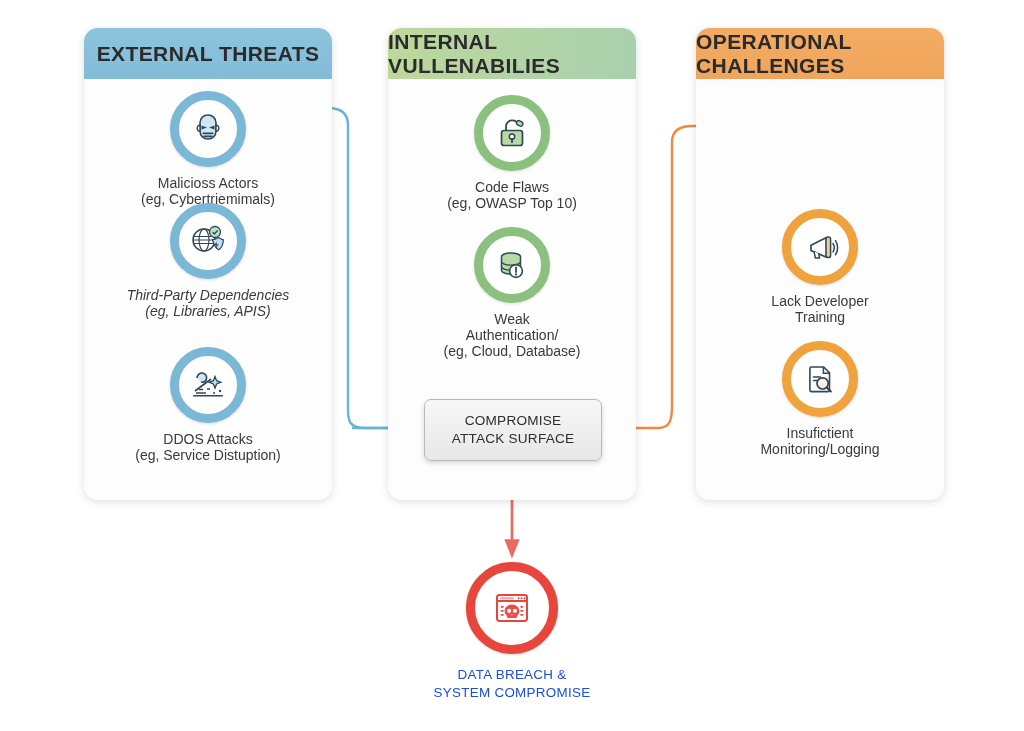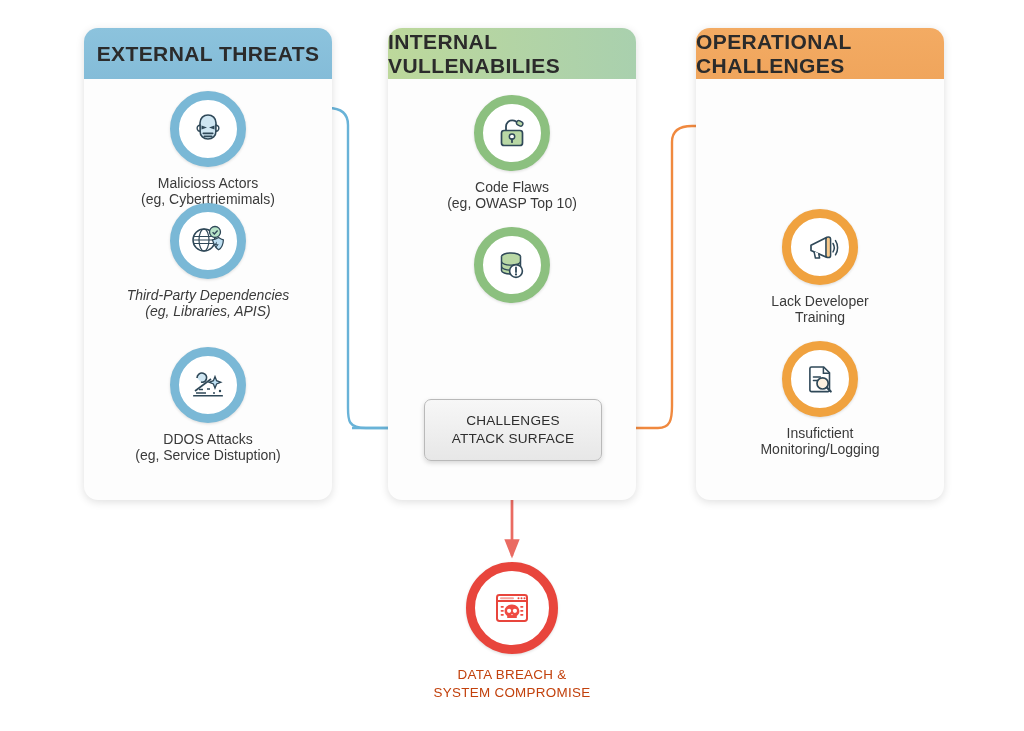--- a/index.html
+++ b/index.html
@@ -113,21 +113,21 @@
     top: 562px;
     width: 200px;
     text-align: center;
   }
   #outcome .ring { width: 92px; height: 92px; }
   #outcome .outcome-label {
     margin-top: 12px;
     font-size: 13.4px;
     line-height: 18px;
     letter-spacing: .3px;
-    color: #c2410c;
+    color: #1d4ed8;
   }
 
   
   #connectors {
     position: absolute;
     left: 0; top: 0;
     width: 1024px; height: 731px;
     pointer-events: none;
   }
   svg.icon { display:block; }
@@ -250,20 +250,25 @@
         <div class="ring ring-green">
           <svg class="icon" width="40" height="40" viewBox="0 0 40 40">
             <ellipse cx="19" cy="11.5" rx="9.5" ry="3.6" fill="#b9d8a5" stroke="#2f4858" stroke-width="1.5"></ellipse>
             <path d="M9.5 11.5v14c0 2 4.3 3.6 9.5 3.6s9.5-1.6 9.5-3.6v-14" fill="#b9d8a5" stroke="#2f4858" stroke-width="1.5"></path>
             <path d="M9.5 16.5c0 2 4.3 3.6 9.5 3.6s9.5-1.6 9.5-3.6M9.5 21.5c0 2 4.3 3.6 9.5 3.6s9.5-1.6 9.5-3.6" fill="none" stroke="#2f4858" stroke-width="1.3"></path>
             <circle cx="24" cy="26" r="6.4" fill="#fff" stroke="#2f4858" stroke-width="1.6"></circle>
             <path d="M24 22.4v4.6" stroke="#2f4858" stroke-width="1.8" stroke-linecap="round"></path>
             <circle cx="24" cy="29.4" r="1.1" fill="#2f4858"></circle>
           </svg>
         </div>
+        <div class="node-label">
+          <span>Weak</span>
+          <span class="sub">Authentication/</span>
+          <span class="sub">(eg, Cloud, Database)</span>
+        </div>
       </div>
 
     </div>
   </div>
 
   <div class="column col-operational">
     <div class="col-header hdr-orange">OPERATIONAL CHALLENGES</div>
     <div class="col-body">
 
 
@@ -295,21 +300,21 @@
         <div class="node-label">
           <span>Insufictient</span>
           <span class="sub">Monitoring/Logging</span>
         </div>
       </div>
 
     </div>
   </div>
 
   <div id="attack-surface">
-    <span>CHALLENGES</span>
+    <span>COMPROMISE</span>
     <span>ATTACK SURFACE</span>
   </div>
 
   <div id="outcome">
     <div class="ring ring-red">
       <svg class="icon" width="48" height="48" viewBox="0 0 48 48">
         <rect x="9" y="11" width="30" height="26" rx="2.4" fill="#fff" stroke="#e8453c" stroke-width="2"></rect>
         <path d="M9 17h30" stroke="#e8453c" stroke-width="2"></path>
         <rect x="12" y="13.2" width="14" height="2" rx="1" fill="#f5a39c"></rect>
         <circle cx="30.5" cy="14.2" r="1" fill="#e8453c"></circle>

